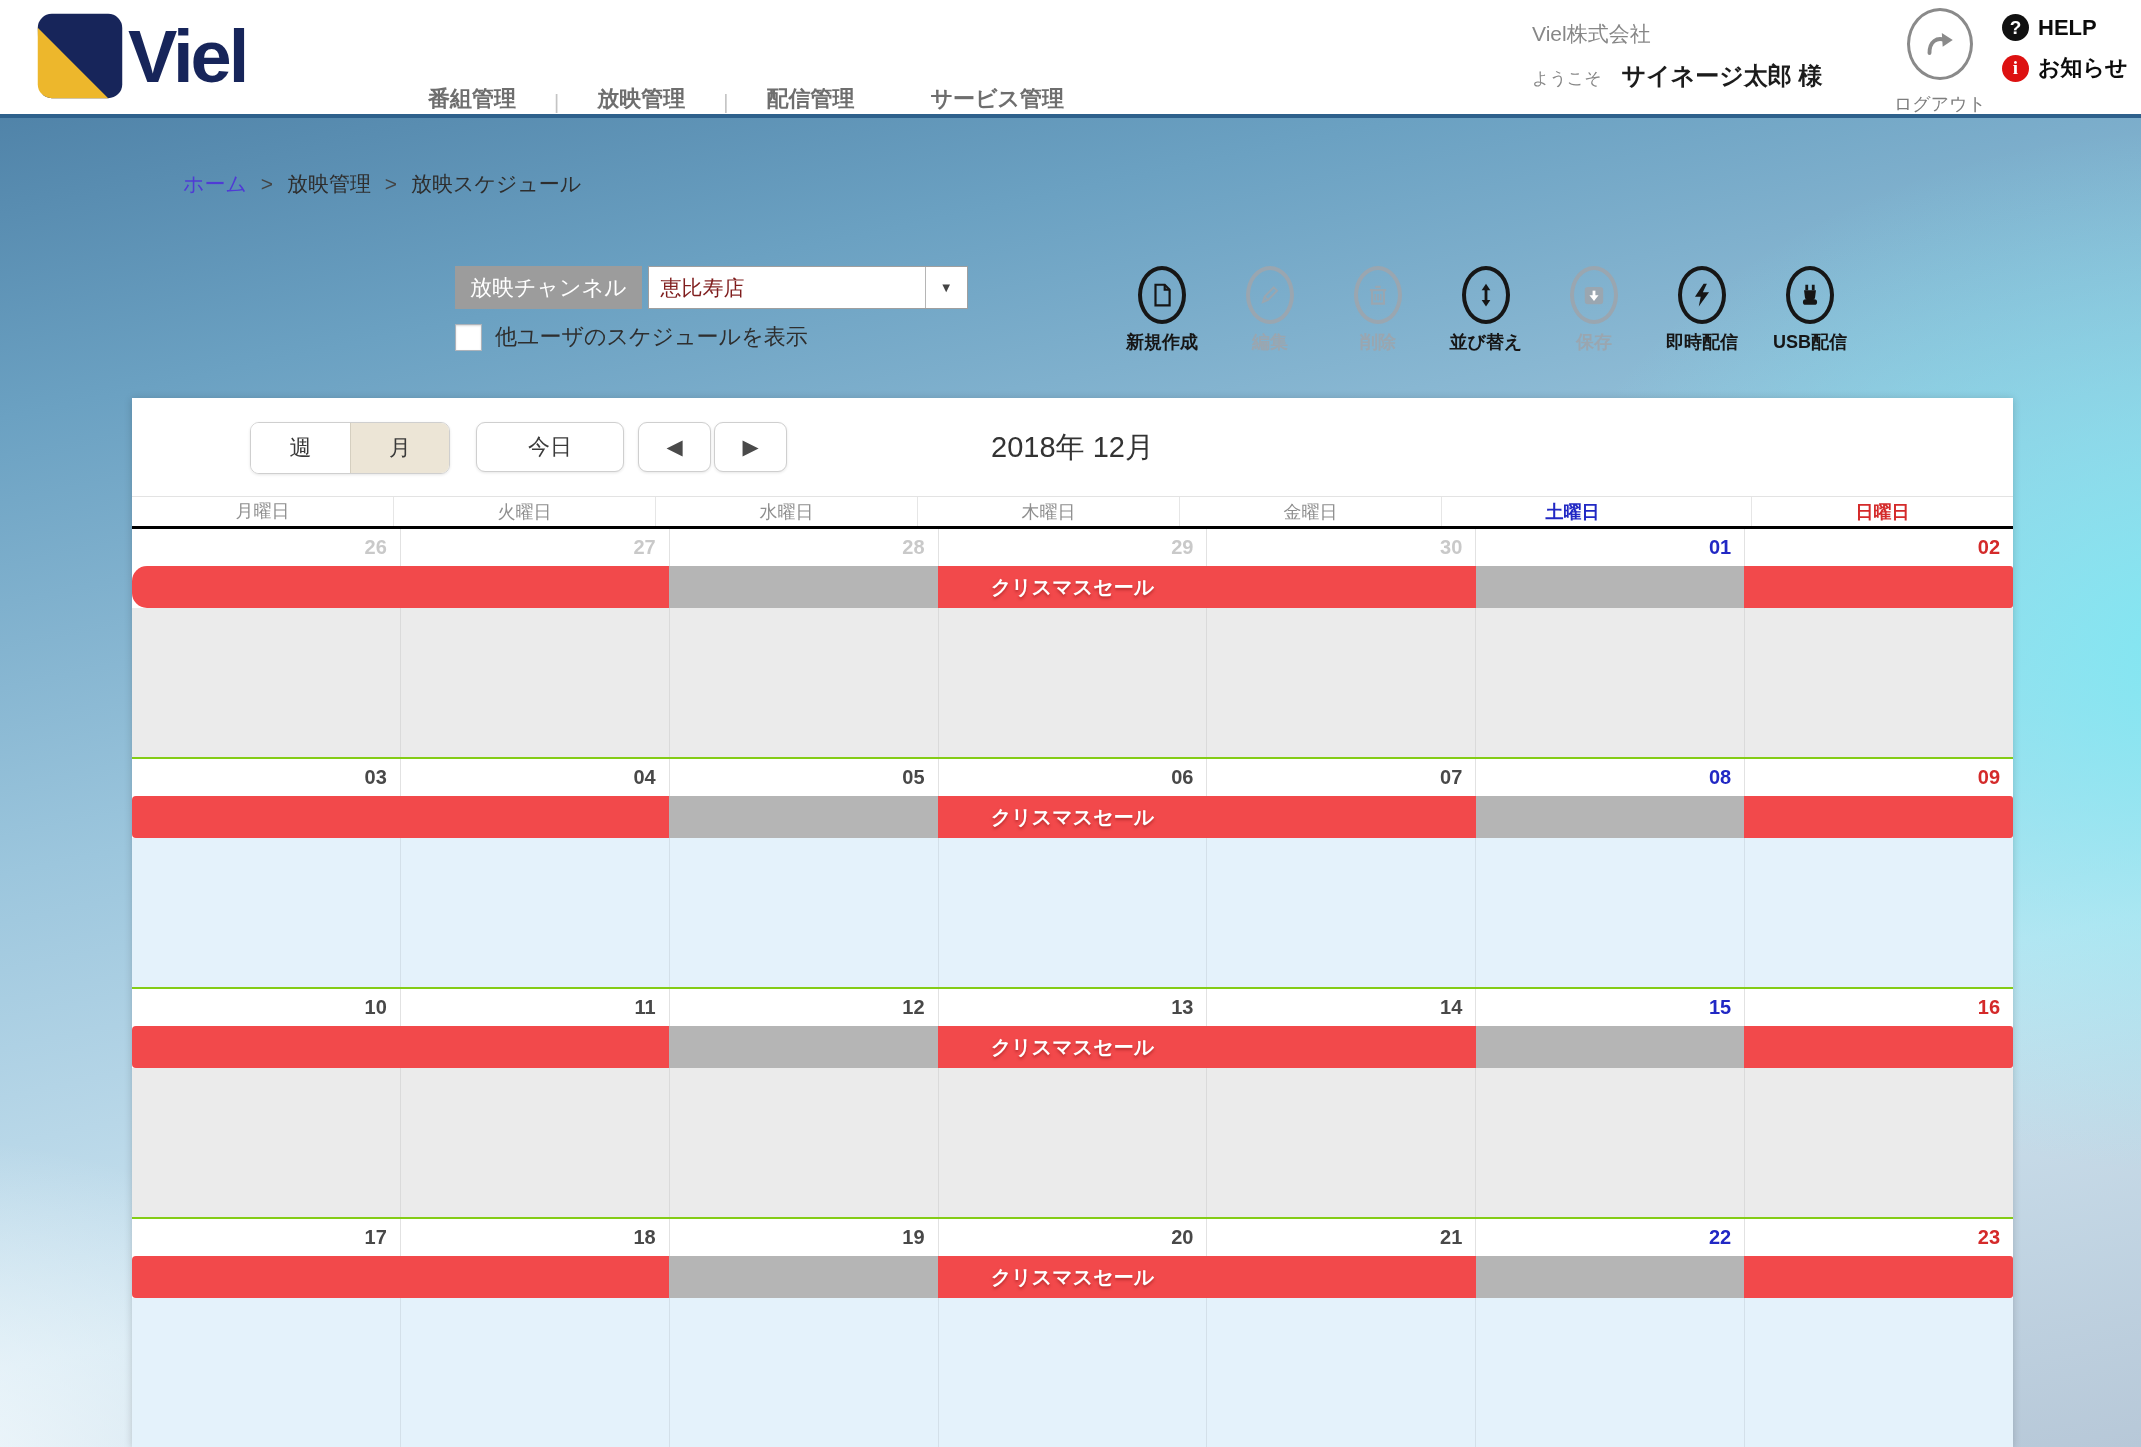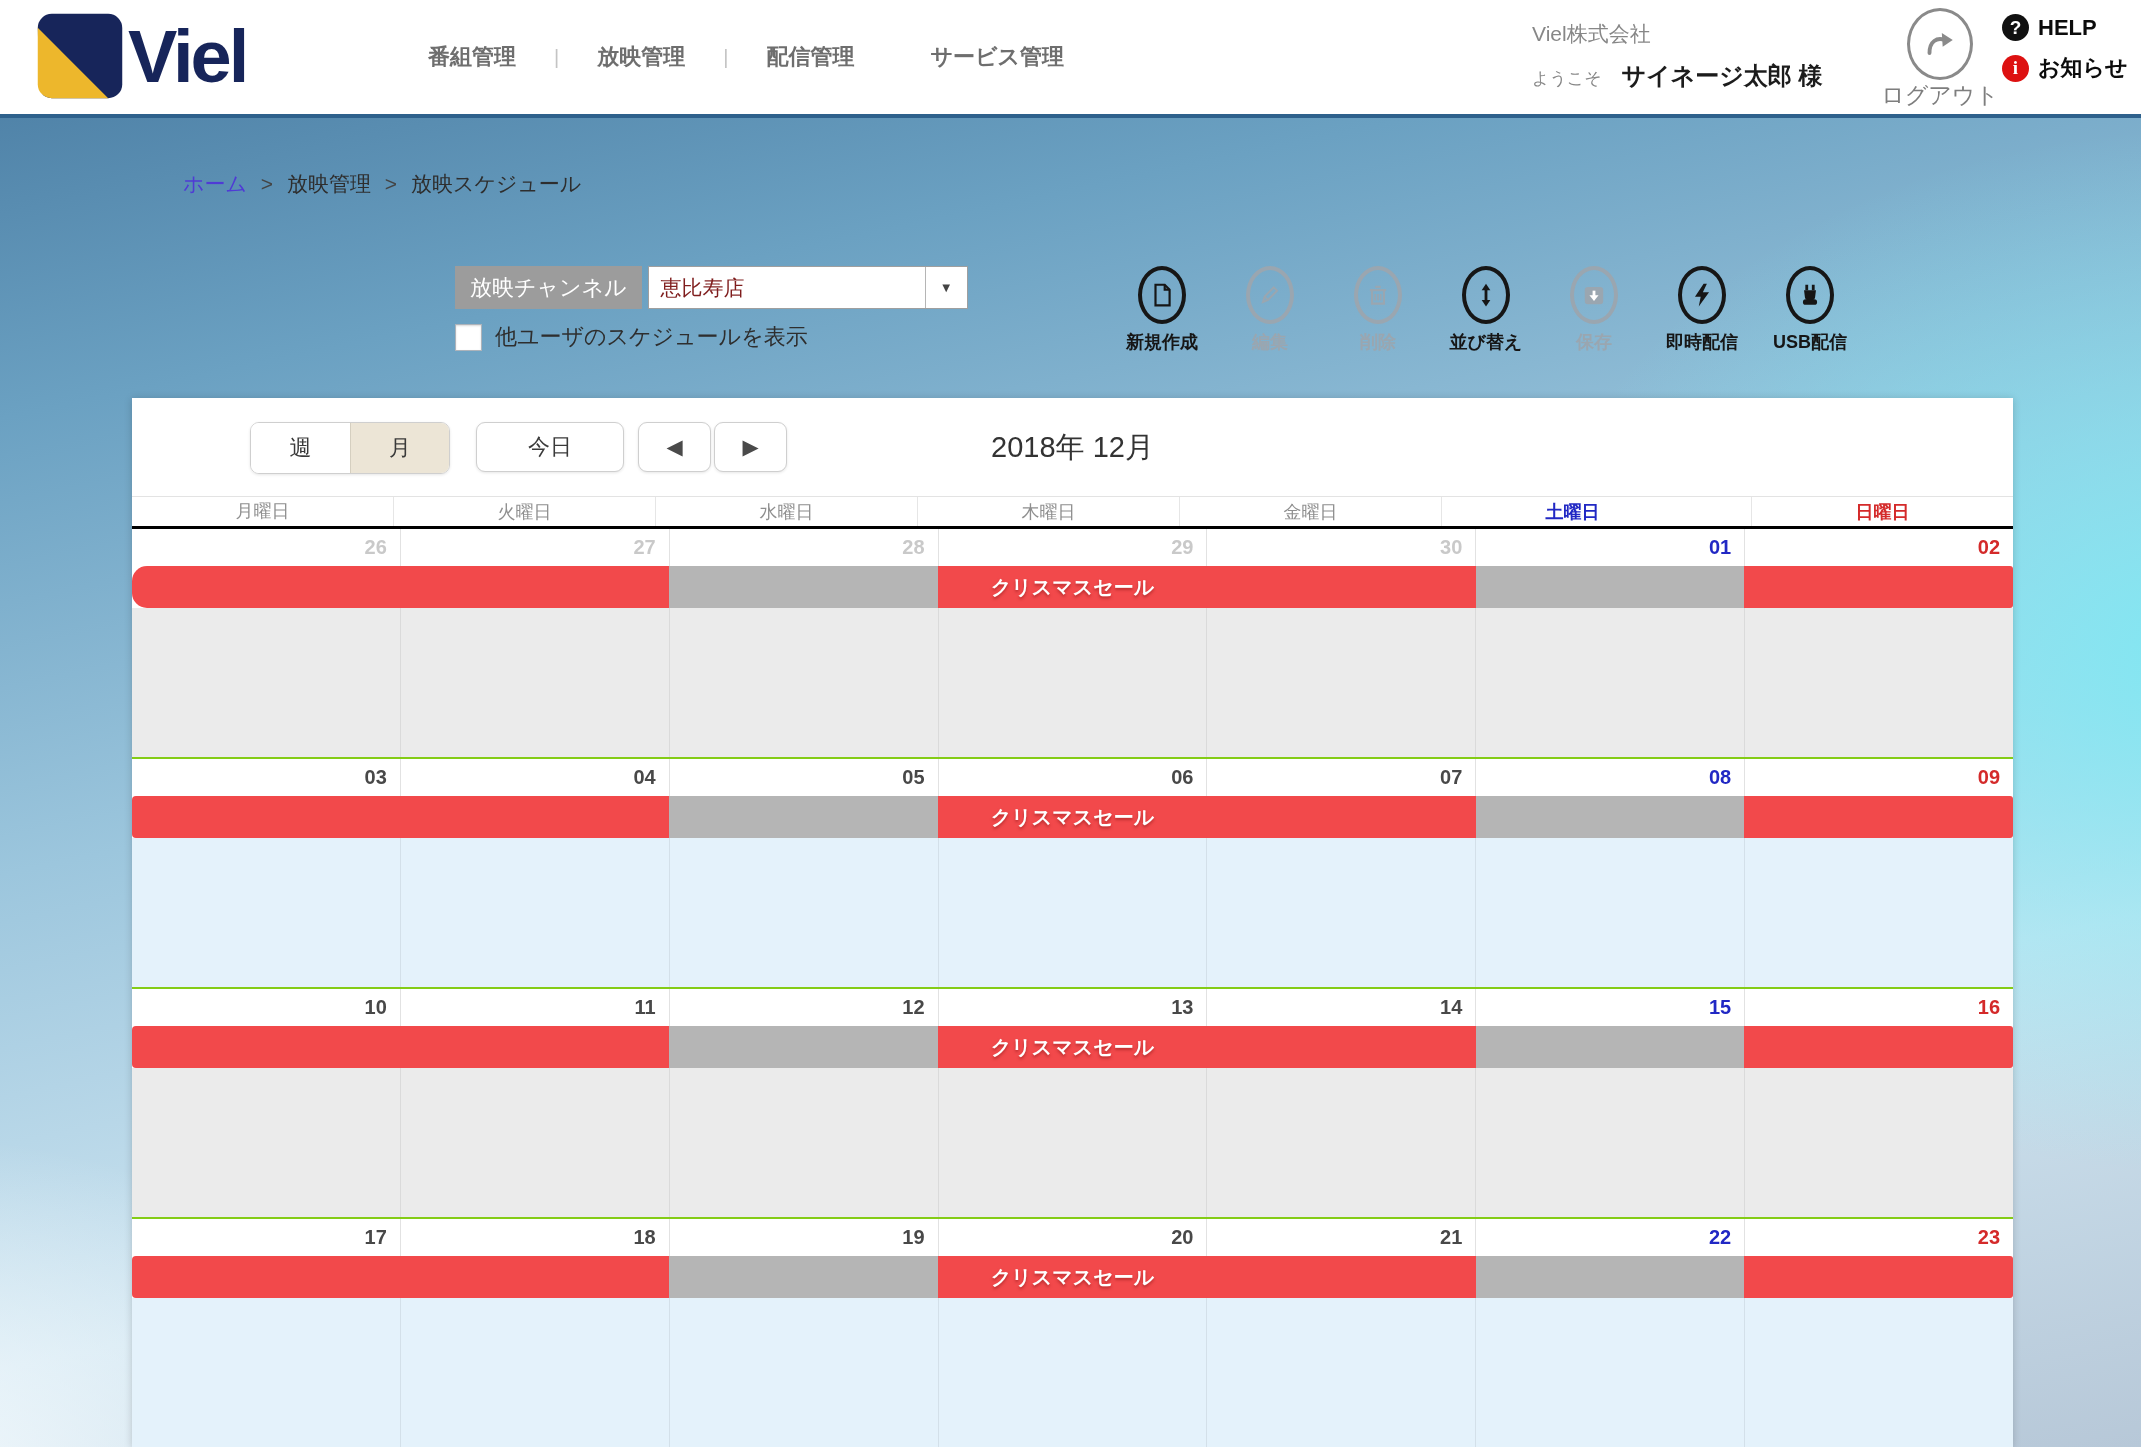--- a/index.html
+++ b/index.html
@@ -13,34 +13,34 @@
       linear-gradient(168deg, #46789f 0%, #6ba1c2 22%, #9cc6dd 46%, #cfe5f1 72%, #b7c8d8 100%);
   }
 
   
   .app-header { position:absolute; top:0; left:0; right:0; height:118px;
     background:#fff; border-bottom:4px solid #2e618c; z-index:5; }
   .logo-wrap { position:absolute; left:36px; top:12px; display:flex; align-items:center; }
   .logo-mark { width:88px; height:88px; }
   .logo-text { font-size:74px; font-weight:bold; color:#17255a; letter-spacing:-3px; margin-left:4px; }
 
-  .main-nav { position:absolute; left:390px; top:0; height:114px; display:flex; align-items:center; }
+  .main-nav { position:absolute; left:390px; top:0; height:114px; display:flex; align-items:flex-end; }
   .nav-item { font-size:22px; font-weight:bold; color:#6e6e6e; padding:0 38px; cursor:pointer; }
   .nav-sep { color:#c4c4c4; font-size:20px; }
 
   .user-block { position:absolute; left:1532px; top:20px; }
   .company { font-size:21px; color:#878787; }
   .welcome-row { margin-top:12px; display:flex; align-items:baseline; }
   .welcome { font-size:17px; color:#878787; }
   .user-name { font-size:24px; font-weight:bold; color:#1c1c1c; margin-left:20px; }
 
   .logout-btn { position:absolute; left:1880px; top:8px; width:120px; text-align:center; cursor:pointer; }
   .logout-circle { width:66px; height:72px; border:3px solid #8a8a8a; border-radius:50%;
     margin:0 auto; display:flex; align-items:center; justify-content:center; color:#8a8a8a; }
-  .logout-label { font-size:23px; color:#7e7e7e; margin-top:0px; }
+  .logout-label { font-size:18px; color:#7e7e7e; margin-top:12px; }
 
   .help-block { position:absolute; left:2002px; top:14px; }
   .help-row { display:flex; align-items:center; margin-bottom:12px; cursor:pointer; }
   .round-badge { width:27px; height:27px; border-radius:50%; color:#fff; font-size:19px; font-weight:bold;
     display:flex; align-items:center; justify-content:center; margin-right:9px; }
   .badge-black { background:#111; }
   .badge-red { background:#dd1111; font-family:"Liberation Serif","DejaVu Serif",serif; }
   .help-row .row-label { font-size:22px; font-weight:bold; color:#0c0c0c; }
 
   

